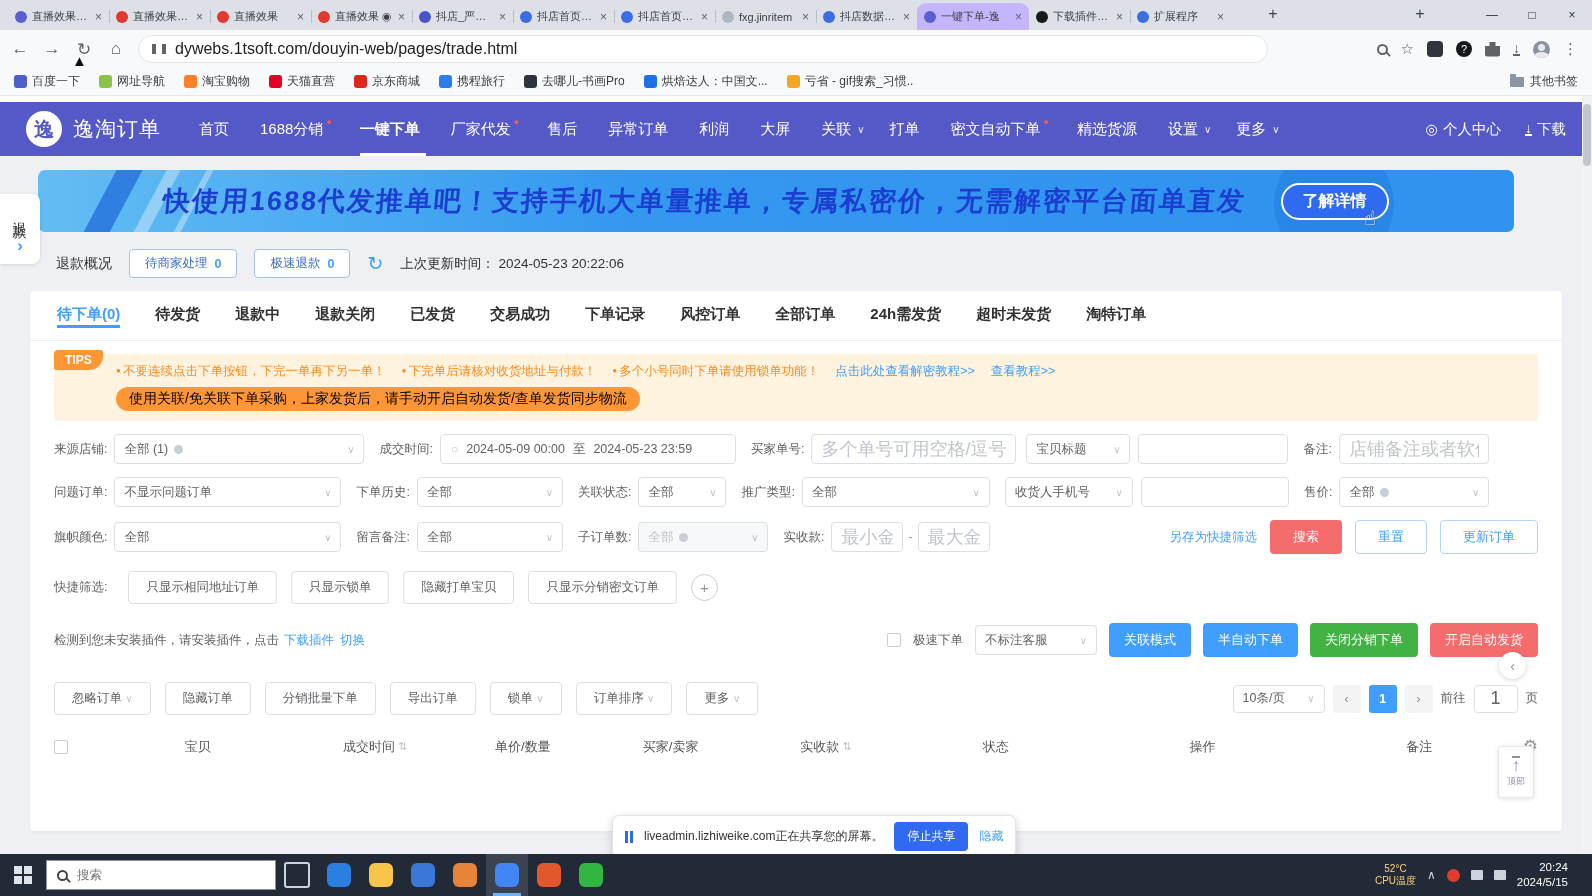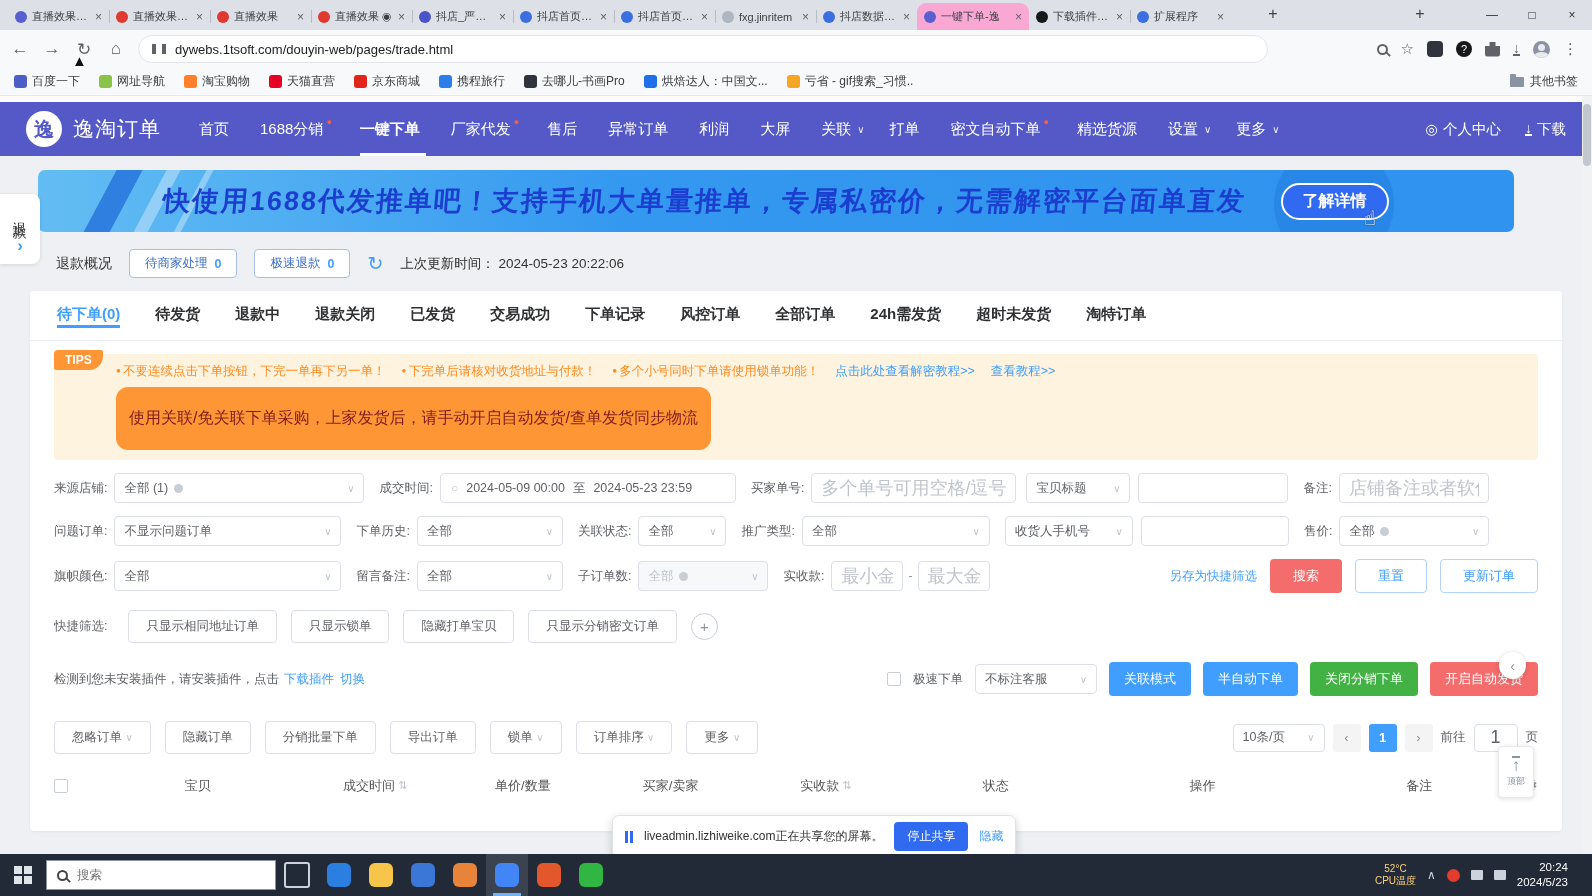--- a/index.html
+++ b/index.html
@@ -5,32 +5,32 @@
   * { margin:0; padding:0; box-sizing:border-box; }
   html,body { width:1592px; height:896px; overflow:hidden; }
   body { font-family:"Liberation Sans","DejaVu Sans",sans-serif; background:#eef0f3; }
   .screen { position:relative; width:1592px; height:896px; overflow:hidden; }
 
   
   .tabstrip { height:30px; background:#dde1e7; display:flex; align-items:flex-end; padding-left:8px; }
   .tab { width:101px; height:27px; display:flex; align-items:center; gap:5px; padding:0 7px;
          font-size:11px; color:#3c4043; position:relative; flex:none; }
   .tab:not(.active)+.tab:not(.active)::before { content:''; position:absolute; left:0; top:7px; width:1px; height:13px; background:#b7bcc4; }
-  .tab.active { background:#f9a8d4; border-radius:9px 9px 0 0; width:112px; }
+  .tab.active { background:#c4b5fd; border-radius:9px 9px 0 0; width:112px; }
   .favicon { width:12px; height:12px; border-radius:50%; flex:none; }
   .tab-title { overflow:hidden; white-space:nowrap; text-overflow:ellipsis; flex:1; }
   .tab-close { color:#5f6368; font-size:12px; flex:none; }
   .newtab { width:24px; height:24px; margin:0 0 2px 6px; display:flex; align-items:center; justify-content:center; color:#3c4043; font-size:16px; }
   .wincontrols { margin-left:auto; align-self:stretch; display:flex; align-items:center; }
   .wincontrols span { width:40px; text-align:center; font-size:12px; color:#30343a; }
 
   .btoolbar { height:38px; background:#f8f9fb; display:flex; align-items:center; padding:0 10px; gap:12px; }
   .nav-glyph { font-size:17px; color:#5f6368; width:20px; text-align:center; }
   .urlbar { flex:1; max-width:1130px; height:28px; background:#fff; border:1px solid #e2e5ea; border-radius:14px;
-            display:flex; align-items:center; gap:9px; padding:0 13px; font-size:13px; color:#202124; }
+            display:flex; align-items:center; gap:9px; padding:0 13px; font-size:16px; color:#202124; }
   .site-chip { width:14px; height:10px; border-left:4px solid #5f6368; border-right:4px solid #5f6368; }
   .btool-right { display:flex; align-items:center; gap:13px; margin-left:auto; padding-right:4px; }
   .mag { width:11px; height:11px; border:2px solid #5f6368; border-radius:50%; position:relative; }
   .mag::after { content:''; position:absolute; width:6px; height:2px; background:#5f6368; transform:rotate(45deg); right:-5px; bottom:-2px; }
   .glyph-ic { font-size:15px; color:#5f6368; }
   .ext-dark { width:16px; height:16px; border-radius:4px; background:#30343c; }
   .ext-circle { width:16px; height:16px; border-radius:50%; background:#17181a; color:#fff; font-size:11px; display:flex; align-items:center; justify-content:center; }
   .puzzle { width:15px; height:15px; border-radius:3px; background:#5f6368; clip-path:polygon(0 30%,30% 30%,30% 0,70% 0,70% 30%,100% 30%,100% 100%,0 100%); }
   .dl-ic { font-size:14px; color:#5f6368; border-bottom:2px solid #5f6368; line-height:12px; }
   .avatar { width:17px; height:17px; border-radius:50%; background:#8a93a3; position:relative; overflow:hidden; }
@@ -84,21 +84,21 @@
   .card { position:relative; margin:13px 30px 0; background:#fff; border-radius:4px; height:540px; box-shadow:0 1px 3px rgba(0,0,0,.05); overflow:hidden; }
   .otabs { display:flex; gap:35px; padding:12px 27px; height:50px; align-items:stretch; border-bottom:1px solid #ebeef5; }
   .otab { display:flex; align-items:center; font-size:15px; font-weight:bold; color:#303133; border-bottom:3px solid transparent; white-space:nowrap; }
   .otab.active { color:#409eff; border-bottom-color:#409eff; }
 
   .tips { margin:13px 24px 0; background:#fdf3df; border-radius:4px; padding:9px 14px 10px 62px; position:relative; font-size:12.5px; color:#ff8a1e; }
   .tips-badge { position:absolute; left:0; top:-4px; background:#ff9636; color:#fff; font-weight:bold; font-size:12px; padding:3px 11px; border-radius:4px 2px 14px 2px; }
   .tips-line { display:flex; gap:16px; align-items:center; white-space:nowrap; overflow:hidden; }
   .tips-item::before { content:'● '; font-size:8px; vertical-align:2px; }
   .tips-link { color:#409eff; }
-  .tips-pill { display:inline-block; margin:7px 0 0 0; background:#ff9636; color:#7f1d1d; border-radius:12px; padding:21px 13px; font-size:16px; }
+  .tips-pill { display:inline-block; margin:7px 0 0 0; background:#ff9636; color:#000000; border-radius:12px; padding:3px 13px; font-size:14px; }
 
   .watermark { position:absolute; left:612px; top:300px; z-index:30; text-align:center; pointer-events:none; line-height:1.15; }
   .wm1 { font-size:37px; font-weight:bold; color:#dd4a68; letter-spacing:4px; }
   .wm2 { font-size:40px; font-weight:bold; color:#7b2fd2; letter-spacing:1px; }
 
   .frow { display:flex; align-items:center; margin:13px 24px 0; font-size:12.5px; color:#606266; }
   .flabel { white-space:nowrap; margin-right:7px; }
   .fgap { width:15px; flex:none; }
   .sel { height:30px; border:1px solid #dcdfe6; border-radius:4px; background:#fff; display:flex; align-items:center; gap:6px; padding:0 9px; color:#606266; white-space:nowrap; }
   .sel .caret { margin-left:auto; color:#c0c4cc; font-size:10px; }
@@ -844,19 +844,19 @@
       <span class="cpu">
         <span>52°C</span><br>
         <span>CPU温度</span>
       </span>
       <span class="tray-glyph">∧</span>
       <span class="tray-dot"></span>
       <span class="tray-sq"></span>
       <span class="tray-sq"></span>
       <span class="clockblk">
         <span>20:24</span><br>
-        <span>2024/5/23</span>
+        <span>2024/5/15</span>
       </span>
       <span class="showdesk"></span>
     </div>
   </div>
 
 </div>
 
 </body></html>

